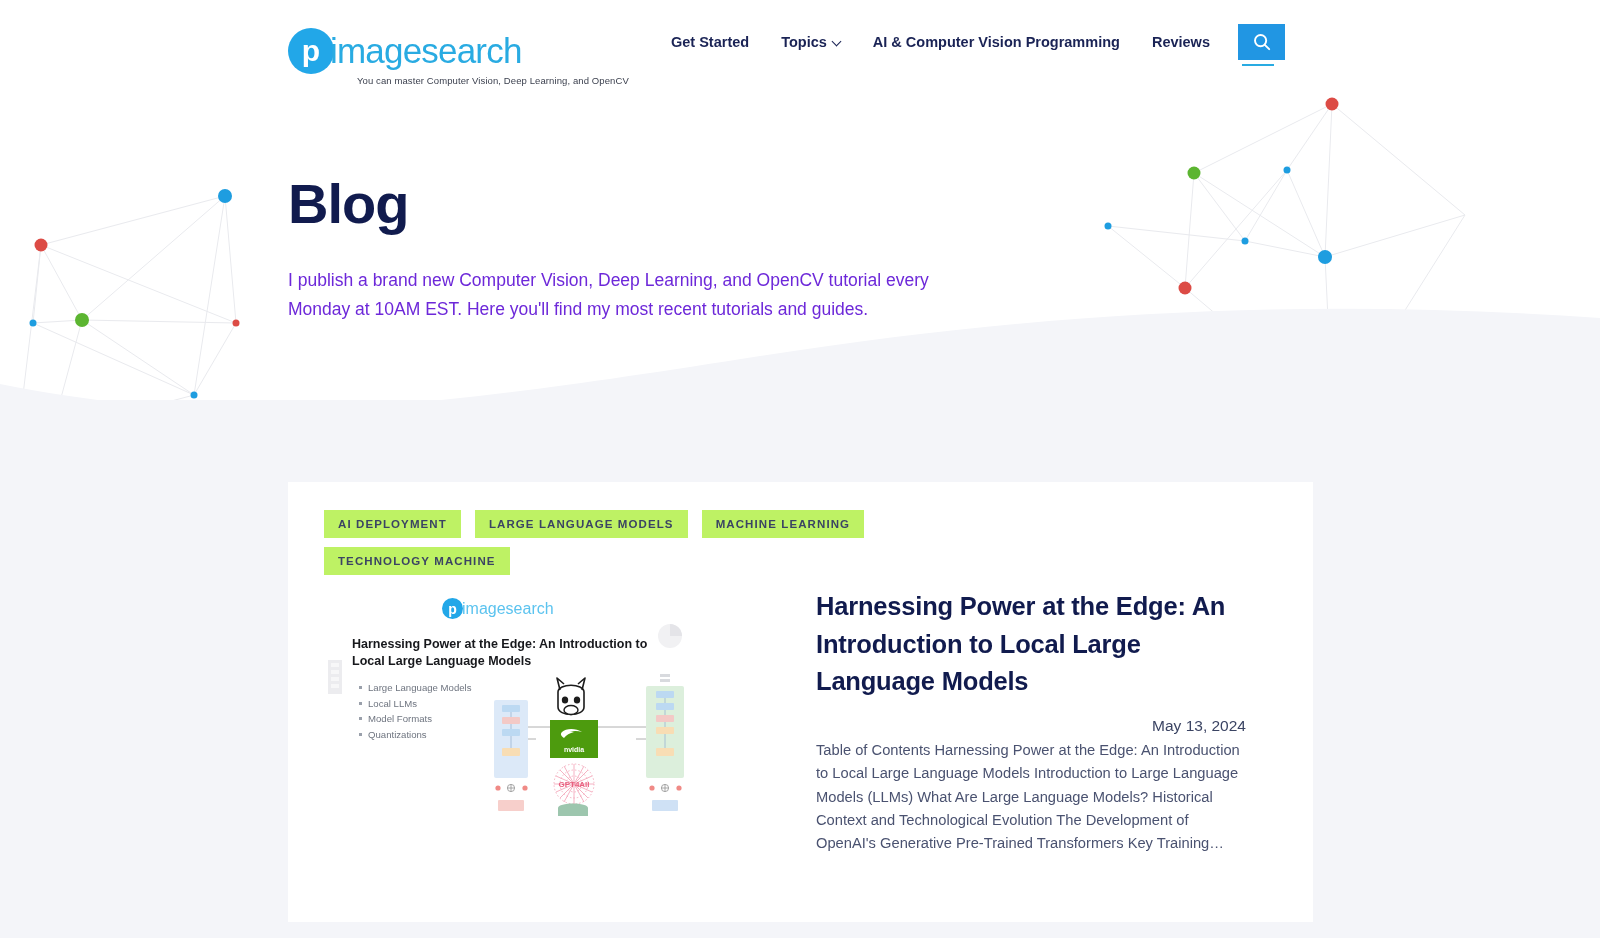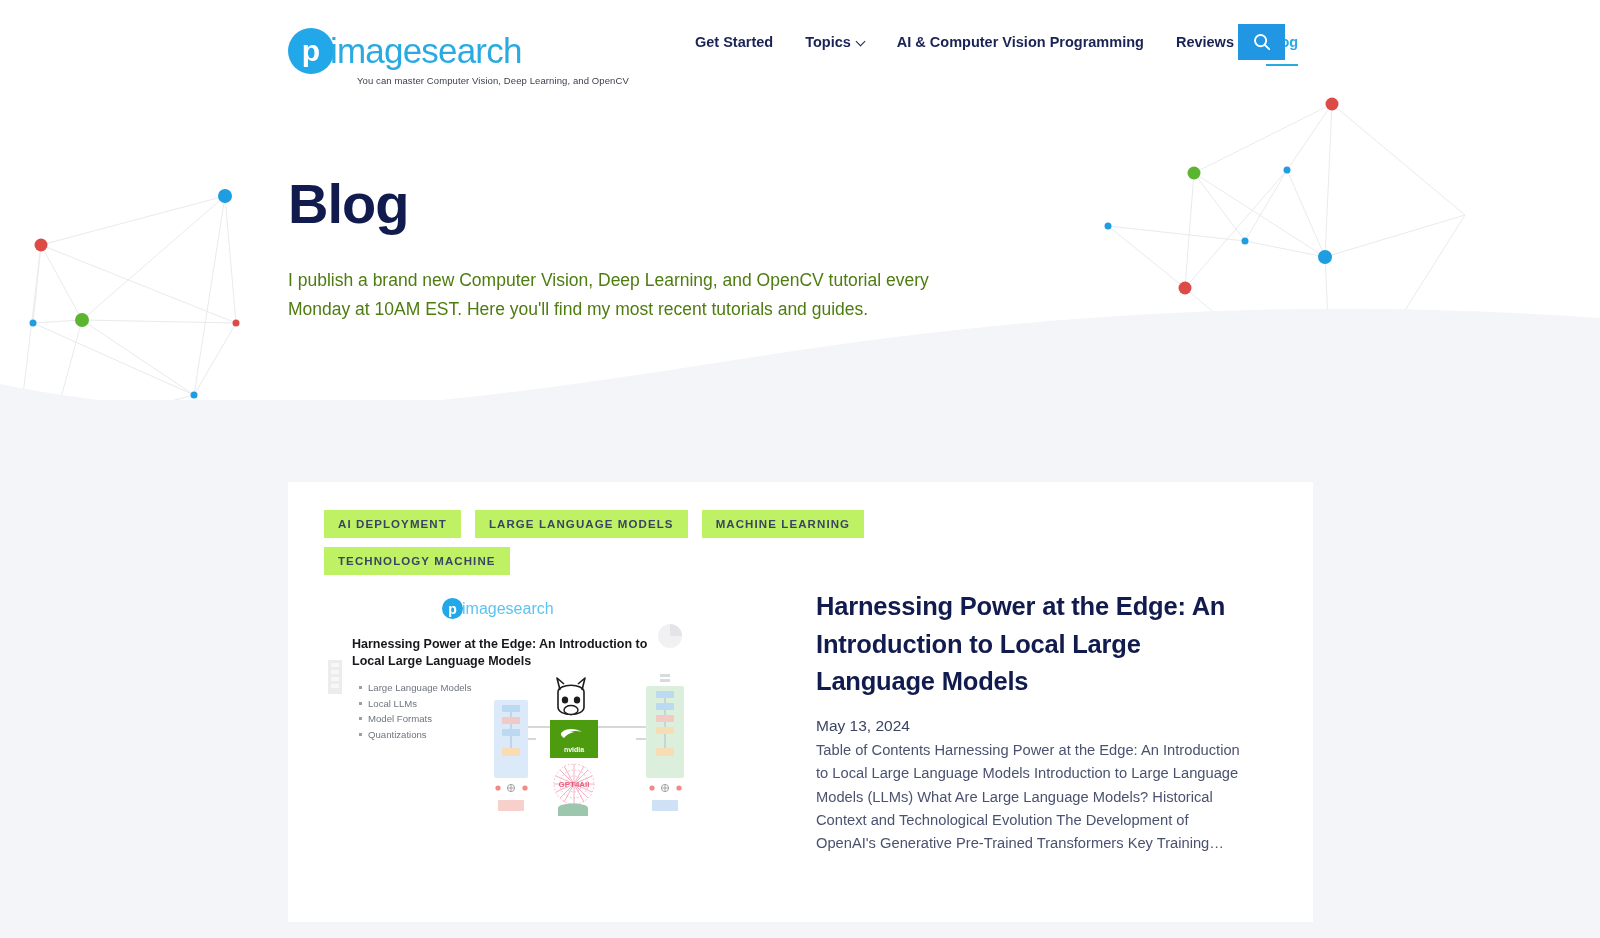--- a/index.html
+++ b/index.html
@@ -40,21 +40,21 @@
   .logo-word {
     font-size: 35px; color: #29abe2; letter-spacing: -0.8px;
     margin-left: -4px; font-weight: 400;
   }
   .logo-tag {
     font-size: 9.5px; color: #3a3f4d; margin-top: 1px; margin-left: 69px;
     letter-spacing: 0.1px; white-space: nowrap;
   }
 
   .nav {
-    position: absolute; left: 679px; top: 30px;
+    position: absolute; left: 655px; top: 30px;
     display: flex; align-items: flex-start; gap: 0;
   }
   .nav-item {
     font-size: 14.5px; color: #1a2355; font-weight: 600;
     padding: 0 16px; line-height: 24px; white-space: nowrap;
     display: flex; align-items: center; gap: 6px; cursor: pointer;
     position: relative;
   }
   .nav-item.active { color: #29abe2; }
   .nav-underline {
@@ -73,21 +73,21 @@
     display: flex; align-items: center; justify-content: center; cursor: pointer;
   }
 
   
   .hero-content { position: absolute; left: 288px; top: 175px; z-index: 10; }
   .hero-title {
     font-size: 56px; font-weight: bold; color: #111b4e;
     letter-spacing: -1px; line-height: 1.05;
   }
   .hero-sub {
-    margin-top: 32px; font-size: 17.5px; color: #4d7c0f;
+    margin-top: 32px; font-size: 17.5px; color: #6d28d9;
     line-height: 1.66; max-width: 680px; font-weight: 400;
   }
 
   
   .body-bg {
     position: absolute; left: 0; top: 400px; width: 1600px; height: 538px;
     background: #f4f5f9;
   }
 
   
@@ -139,21 +139,21 @@
   }
   .thumb-diagram { position: absolute; left: 170px; top: 92px; }
   .pie-icon { position: absolute; left: 656px; top: 622px; z-index: 15; }
 
   
   .post-text { width: 430px; margin-left: 104px; padding-top: 8px; }
   .post-title {
     font-size: 25.5px; font-weight: bold; color: #111b4e;
     line-height: 1.48; letter-spacing: -0.2px; cursor: pointer;
   }
-  .post-date { margin-top: 16px; font-size: 15.5px; color: #3b4463; }
+  .post-date { margin-top: 16px; font-size: 15.5px; color: #3b4463; text-align: right; }
   .post-excerpt {
     margin-top: 4px; font-size: 14.7px; color: #4a5270; line-height: 1.58;
   }
 </style>
 </head>
 <body>
 
 <div id="page">
 
   <div class="hero">

